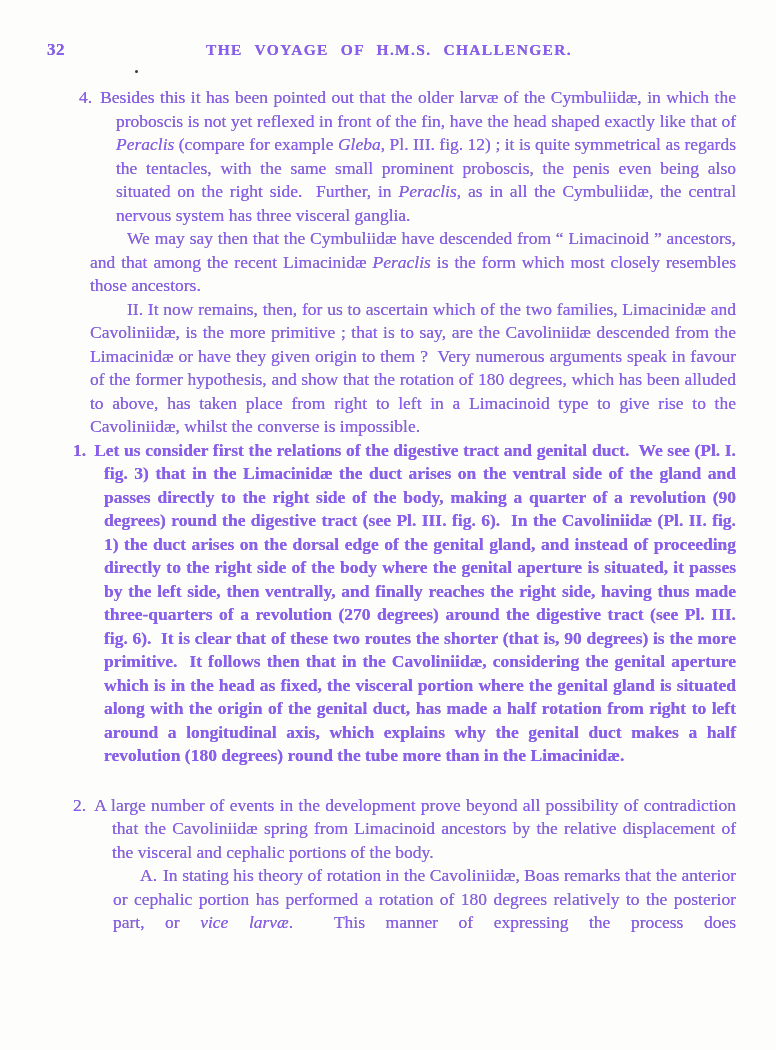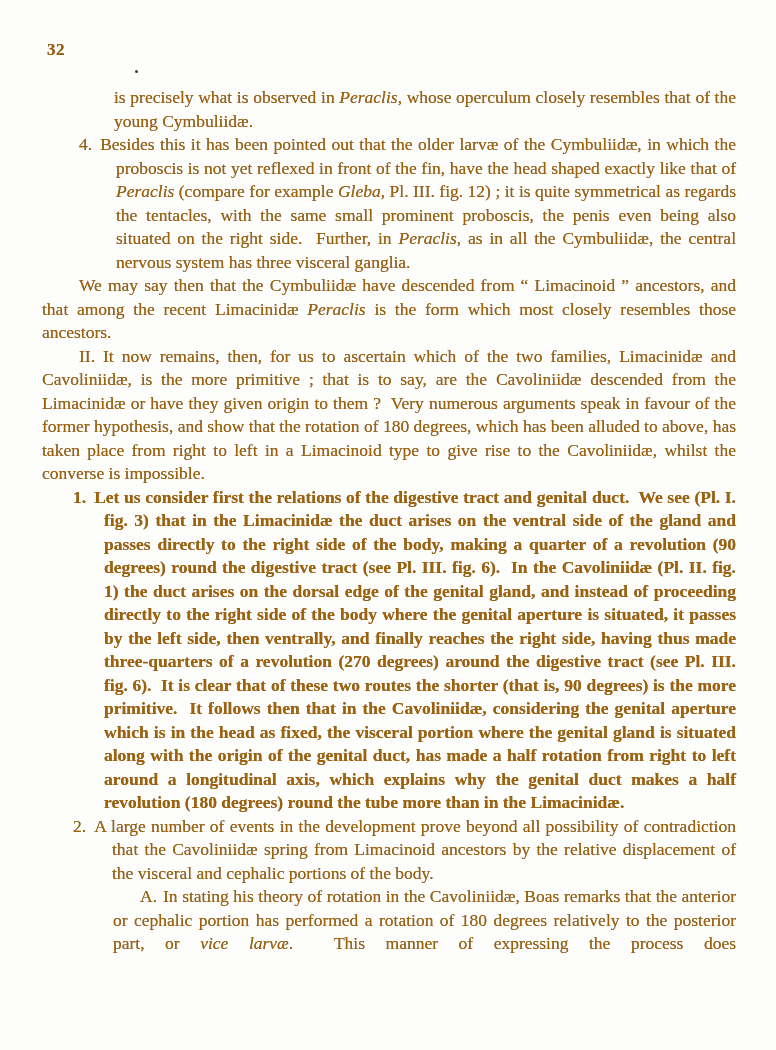--- a/index.html
+++ b/index.html
@@ -7,21 +7,21 @@
     padding: 0;
     background: #ffffff;
   }
   .page {
     position: relative;
     width: 776px;
     height: 1050px;
     background: #fdfdfc;
     overflow: hidden;
     font-family: "Liberation Serif", "DejaVu Serif", serif;
-    color: #a16207;
+    color: #8b5cf6;
   }
   .page-num {
     position: absolute;
     top: 40px;
     left: 47px;
     font-size: 17px;
     font-weight: 700;
     letter-spacing: 0.5px;
     text-shadow: 0 0 0.4px rgba(0,0,0,0.55);
   }
@@ -44,23 +44,23 @@
     left: 42px;
     width: 694px;
     font-size: 17.5px;
     line-height: 23.5px;
     text-align: justify;
     text-shadow: 0 0 0.35px rgba(0,0,0,0.5);
   }
   .para { margin: 0; }
   .p-cont   { padding-left: 72px; }
   .p-item4  { padding-left: 74px; text-indent: -37px; }
-  .p-indent { text-indent: 37px; }
+  .p-indent { text-indent: 37px; margin-left: 48px; }
   .p-item1  { padding-left: 62px; text-indent: -31px; font-weight: bold; }
-  .p-item2  { padding-left: 70px; text-indent: -39px; }
+  .p-item2  { padding-left: 70px; text-indent: -39px; margin-top: 26px; }
   .p-sub    { padding-left: 71px; text-indent: 27px; }
   .force-just { text-align-last: justify; }
   .it { font-style: italic; }
   .marker { font-style: normal; }
   .m-num { margin-right: 8px; }
   .m-let { margin-right: 6px; }
   .speck {
     position: absolute;
     top: 70px;
     left: 135px;
@@ -69,25 +69,25 @@
     border-radius: 50%;
     background: #3a3a3a;
   }
 </style>
 </head>
 <body>
 
 <div class="page">
 
   <div class="page-num">32</div>
+  <div class="running-head">THE VOYAGE OF H.M.S. CHALLENGER.</div>
   <div class="speck"></div>
 
   <div class="content">
 
-    <p class="para p-cont"><span>is precisely what is observed in </span><span class="it">Peraclis</span><span>, whose operculum closely resembles that of the young Cymbuliidæ.</span></p>
 
     <p class="para p-item4"><span class="marker m-num">4.</span><span>Besides this it has been pointed out that the older larvæ of the Cymbuliidæ, in which the proboscis is not yet reflexed in front of the fin, have the head shaped exactly like that of </span><span class="it">Peraclis</span><span> (compare for example </span><span class="it">Gleba</span><span>, Pl. III. fig. 12) ; it is quite symmetrical as regards the tentacles, with the same small prominent proboscis, the penis even being also situated on the right side.&nbsp; Further, in </span><span class="it">Peraclis</span><span>, as in all the Cymbuliidæ, the central nervous system has three visceral ganglia.</span></p>
 
     <p class="para p-indent"><span>We may say then that the Cymbuliidæ have descended from “ Limacinoid ” ancestors, and that among the recent Limacinidæ </span><span class="it">Peraclis</span><span> is the form which most closely resembles those ancestors.</span></p>
 
     <p class="para p-indent"><span>II. It now remains, then, for us to ascertain which of the two families, Limacinidæ and Cavoliniidæ, is the more primitive ; that is to say, are the Cavoliniidæ descended from the Limacinidæ or have they given origin to them ?&nbsp; Very numerous arguments speak in favour of the former hypothesis, and show that the rotation of 180 degrees, which has been alluded to above, has taken place from right to left in a Limacinoid type to give rise to the Cavoliniidæ, whilst the converse is impossible.</span></p>
 
     <p class="para p-item1"><span class="marker m-num">1.</span><span>Let us consider first the relations of the digestive tract and genital duct.&nbsp; We see (Pl. I. fig. 3) that in the Limacinidæ the duct arises on the ventral side of the gland and passes directly to the right side of the body, making a quarter of a revolution (90 degrees) round the digestive tract (see Pl. III. fig. 6).&nbsp; In the Cavoliniidæ (Pl. II. fig. 1) the duct arises on the dorsal edge of the genital gland, and instead of proceeding directly to the right side of the body where the genital aperture is situated, it passes by the left side, then ventrally, and finally reaches the right side, having thus made three-quarters of a revolution (270 degrees) around the digestive tract (see Pl. III. fig. 6).&nbsp; It is clear that of these two routes the shorter (that is, 90 degrees) is the more primitive.&nbsp; It follows then that in the Cavoliniidæ, considering the genital aperture which is in the head as fixed, the visceral portion where the genital gland is situated along with the origin of the genital duct, has made a half rotation from right to left around a longitudinal axis, which explains why the genital duct makes a half revolution (180 degrees) round the tube more than in the Limacinidæ.</span></p>
 
     <p class="para p-item2"><span class="marker m-num">2.</span><span>A large number of events in the development prove beyond all possibility of contradiction that the Cavoliniidæ spring from Limacinoid ancestors by the relative displacement of the visceral and cephalic portions of the body.</span></p>

